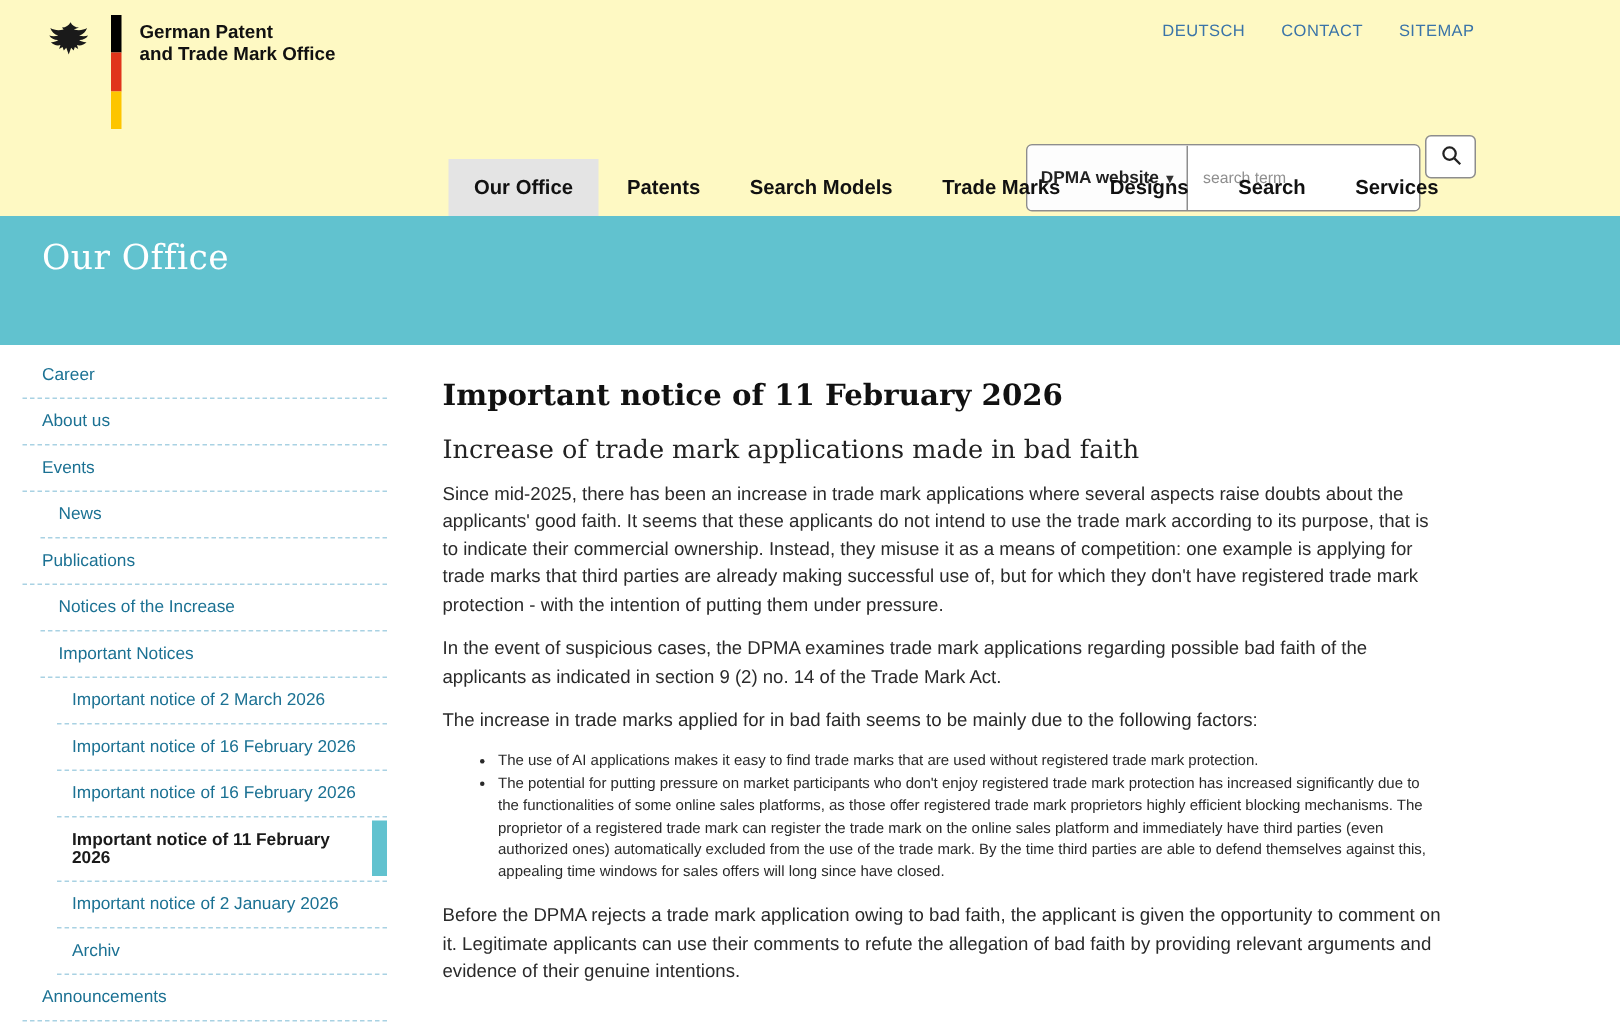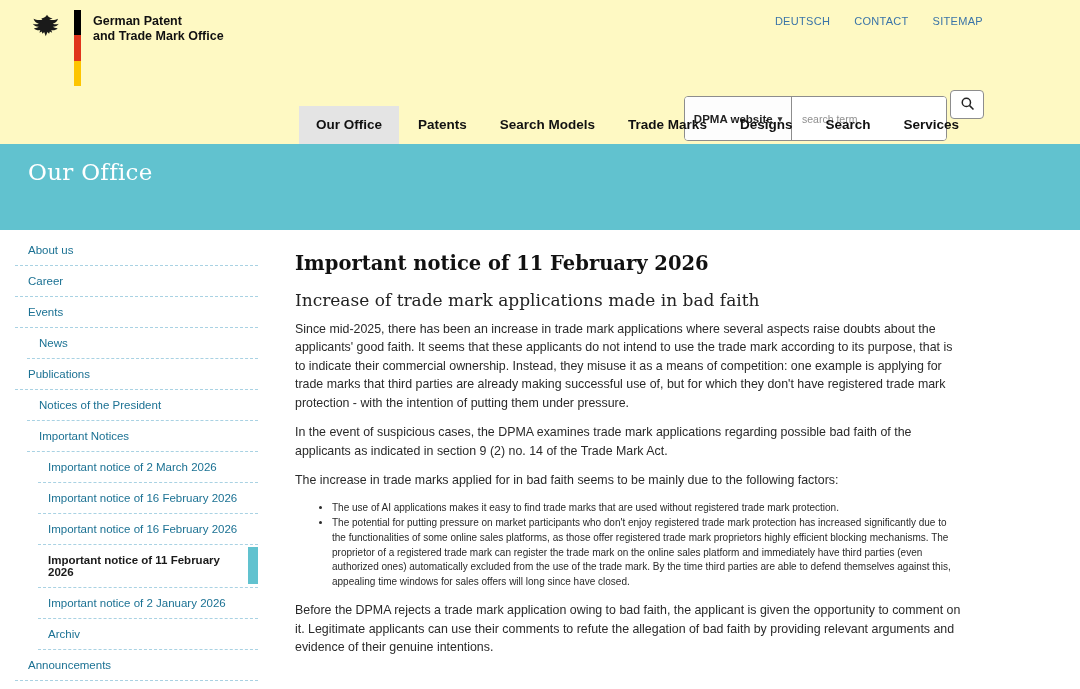--- a/index.html
+++ b/index.html
@@ -122,36 +122,36 @@
 
 <div class="banner">
   <div class="banner-title">Our Office</div>
 </div>
 
 <div class="content">
 
   <aside class="sidebar">
     <ul>
       <li class="side-item lvl0">
-        <a class="side-link">About us</a>
+        <a class="side-link">Career</a>
       </li>
       <li class="side-item lvl0">
-        <a class="side-link">Career</a>
+        <a class="side-link">About us</a>
       </li>
       <li class="side-item lvl0">
         <a class="side-link">Events</a>
       </li>
       <li class="side-item lvl1">
         <a class="side-link">News</a>
       </li>
       <li class="side-item lvl0">
         <a class="side-link">Publications</a>
       </li>
       <li class="side-item lvl1">
-        <a class="side-link">Notices of the President</a>
+        <a class="side-link">Notices of the Increase</a>
       </li>
       <li class="side-item lvl1">
         <a class="side-link">Important Notices</a>
       </li>
       <li class="side-item lvl2">
         <a class="side-link">Important notice of 2 March 2026</a>
       </li>
       <li class="side-item lvl2">
         <a class="side-link">Important notice of 16 February 2026</a>
       </li>

